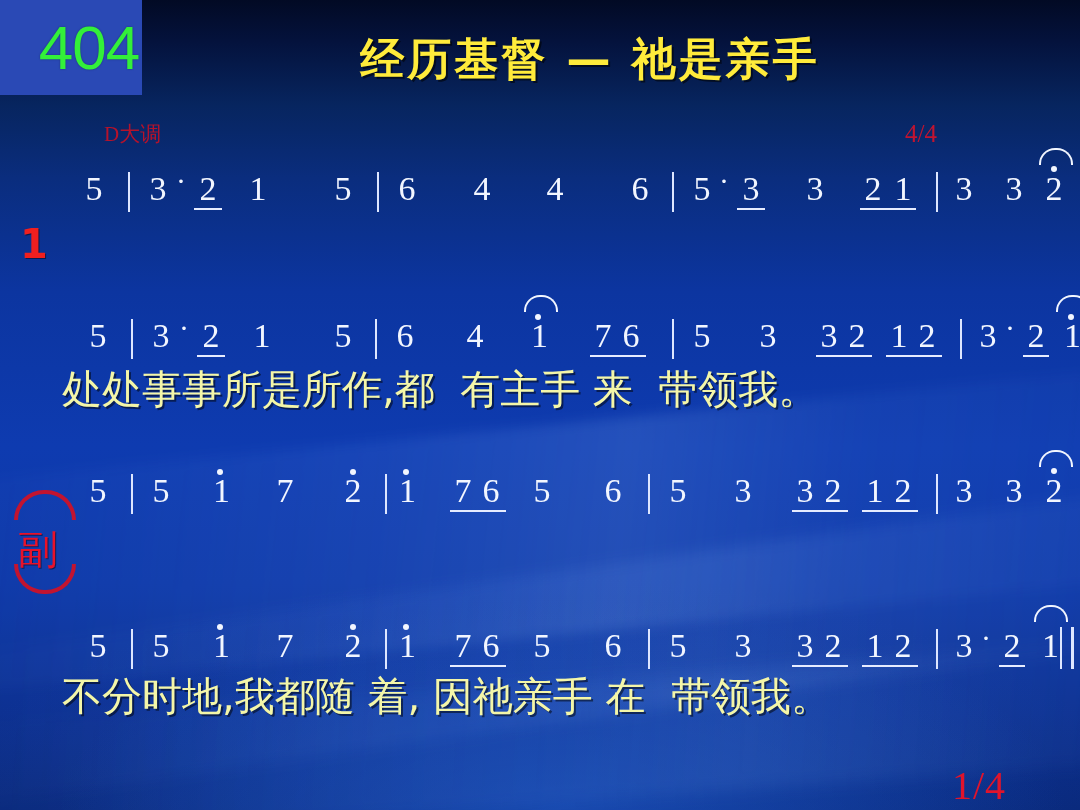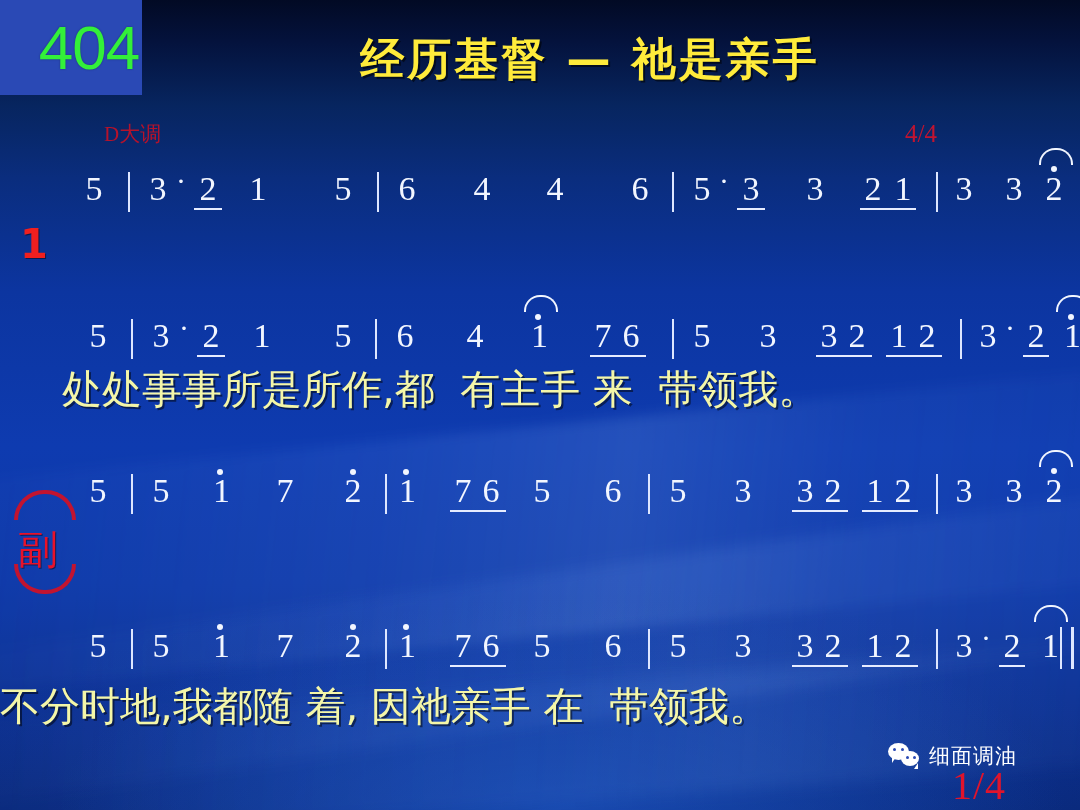--- a/index.html
+++ b/index.html
@@ -323,32 +323,19 @@
       <span class="beam" style="left:862px;width:56px;"></span>
       <span class="bar" style="left:936px;"></span>
       <span class="n" style="left:952px;width:24px;">3</span>
       <span class="dot" style="left:981px;">·</span>
       <span class="n" style="left:1001px;width:22px;">2</span>
       <span class="beam" style="left:999px;width:26px;"></span>
       <span class="n" style="left:1042px;width:14px;">1</span>
       <span class="fermata" style="left:1034px;bottom:43px;"></span>
       <span class="dbar" style="left:1060px;"></span>
     </div>
-    <div class="lyrics" style="margin-top:21px;">不分时地,我都随 着, 因祂亲手 在  带领我。</div>
-  </div>
-
-  <div id="wechat">
-    <span class="wx-icon">
-      <span class="b1"></span>
-        <span class="t1"></span>
-      <span class="b2"></span>
-        <span class="t2"></span>
-      <span class="e" style="left:5px;top:5px;"></span>
-      <span class="e" style="left:13px;top:5px;"></span>
-      <span class="e" style="left:18px;top:13px;"></span>
-      <span class="e" style="left:25px;top:13px;"></span>
-    </span>
-    <span class="wx-name">细面调油</span>
-  </div>
+    <div class="lyrics" style="margin-top:11px;padding-left:62px;">不分时地,我都随 着, 因祂亲手 在  带领我。</div>
+  </div>
+
 
   <div id="page-no">1/4</div>
 
 </div>
 
 </body></html>

